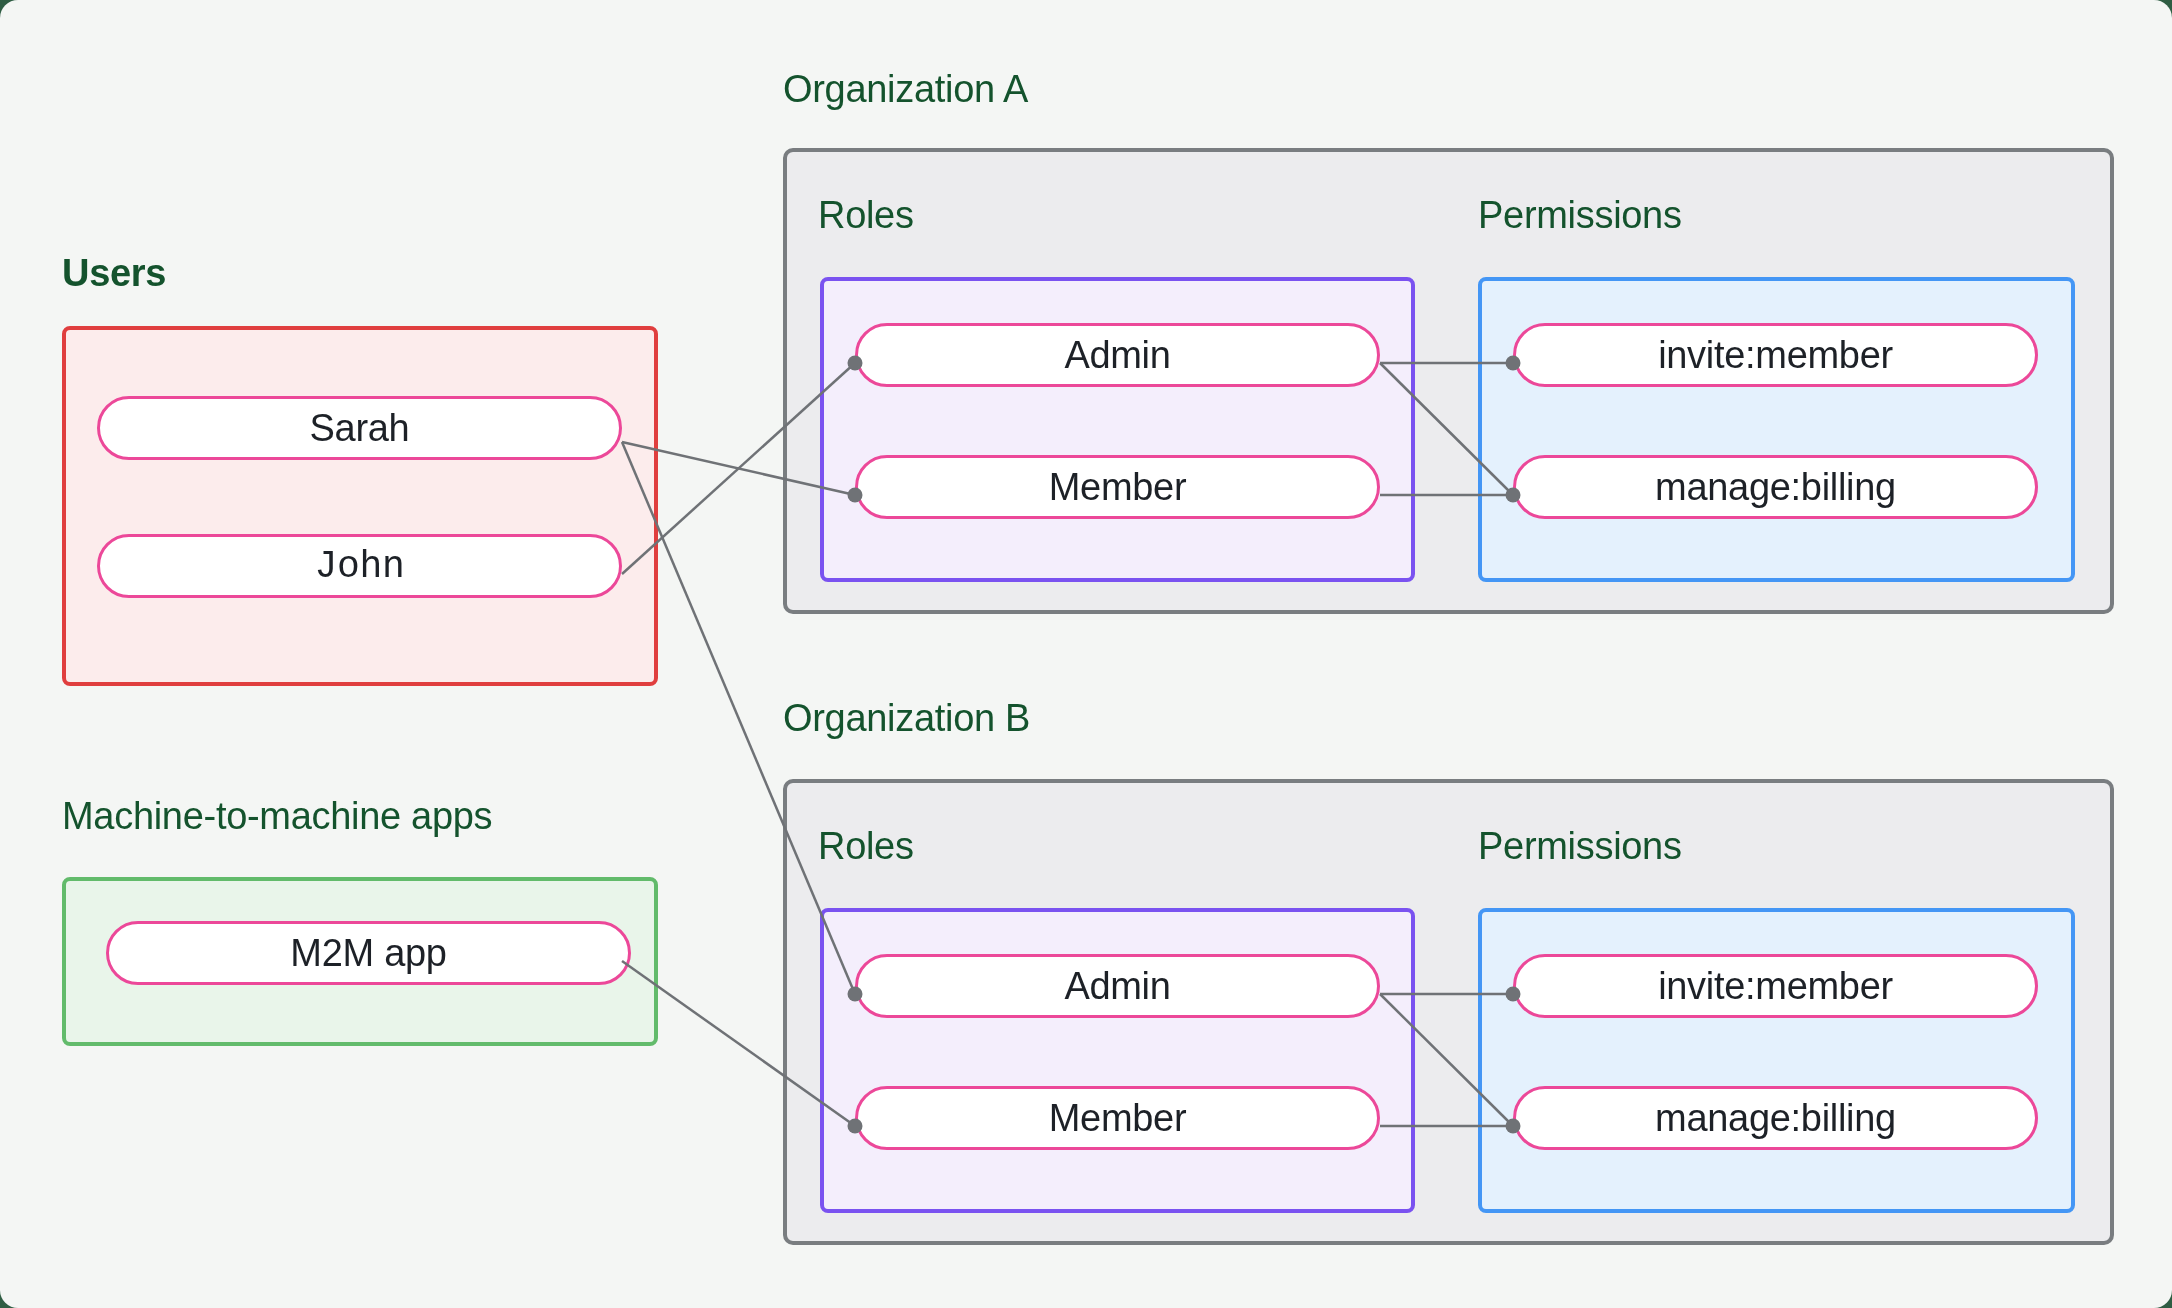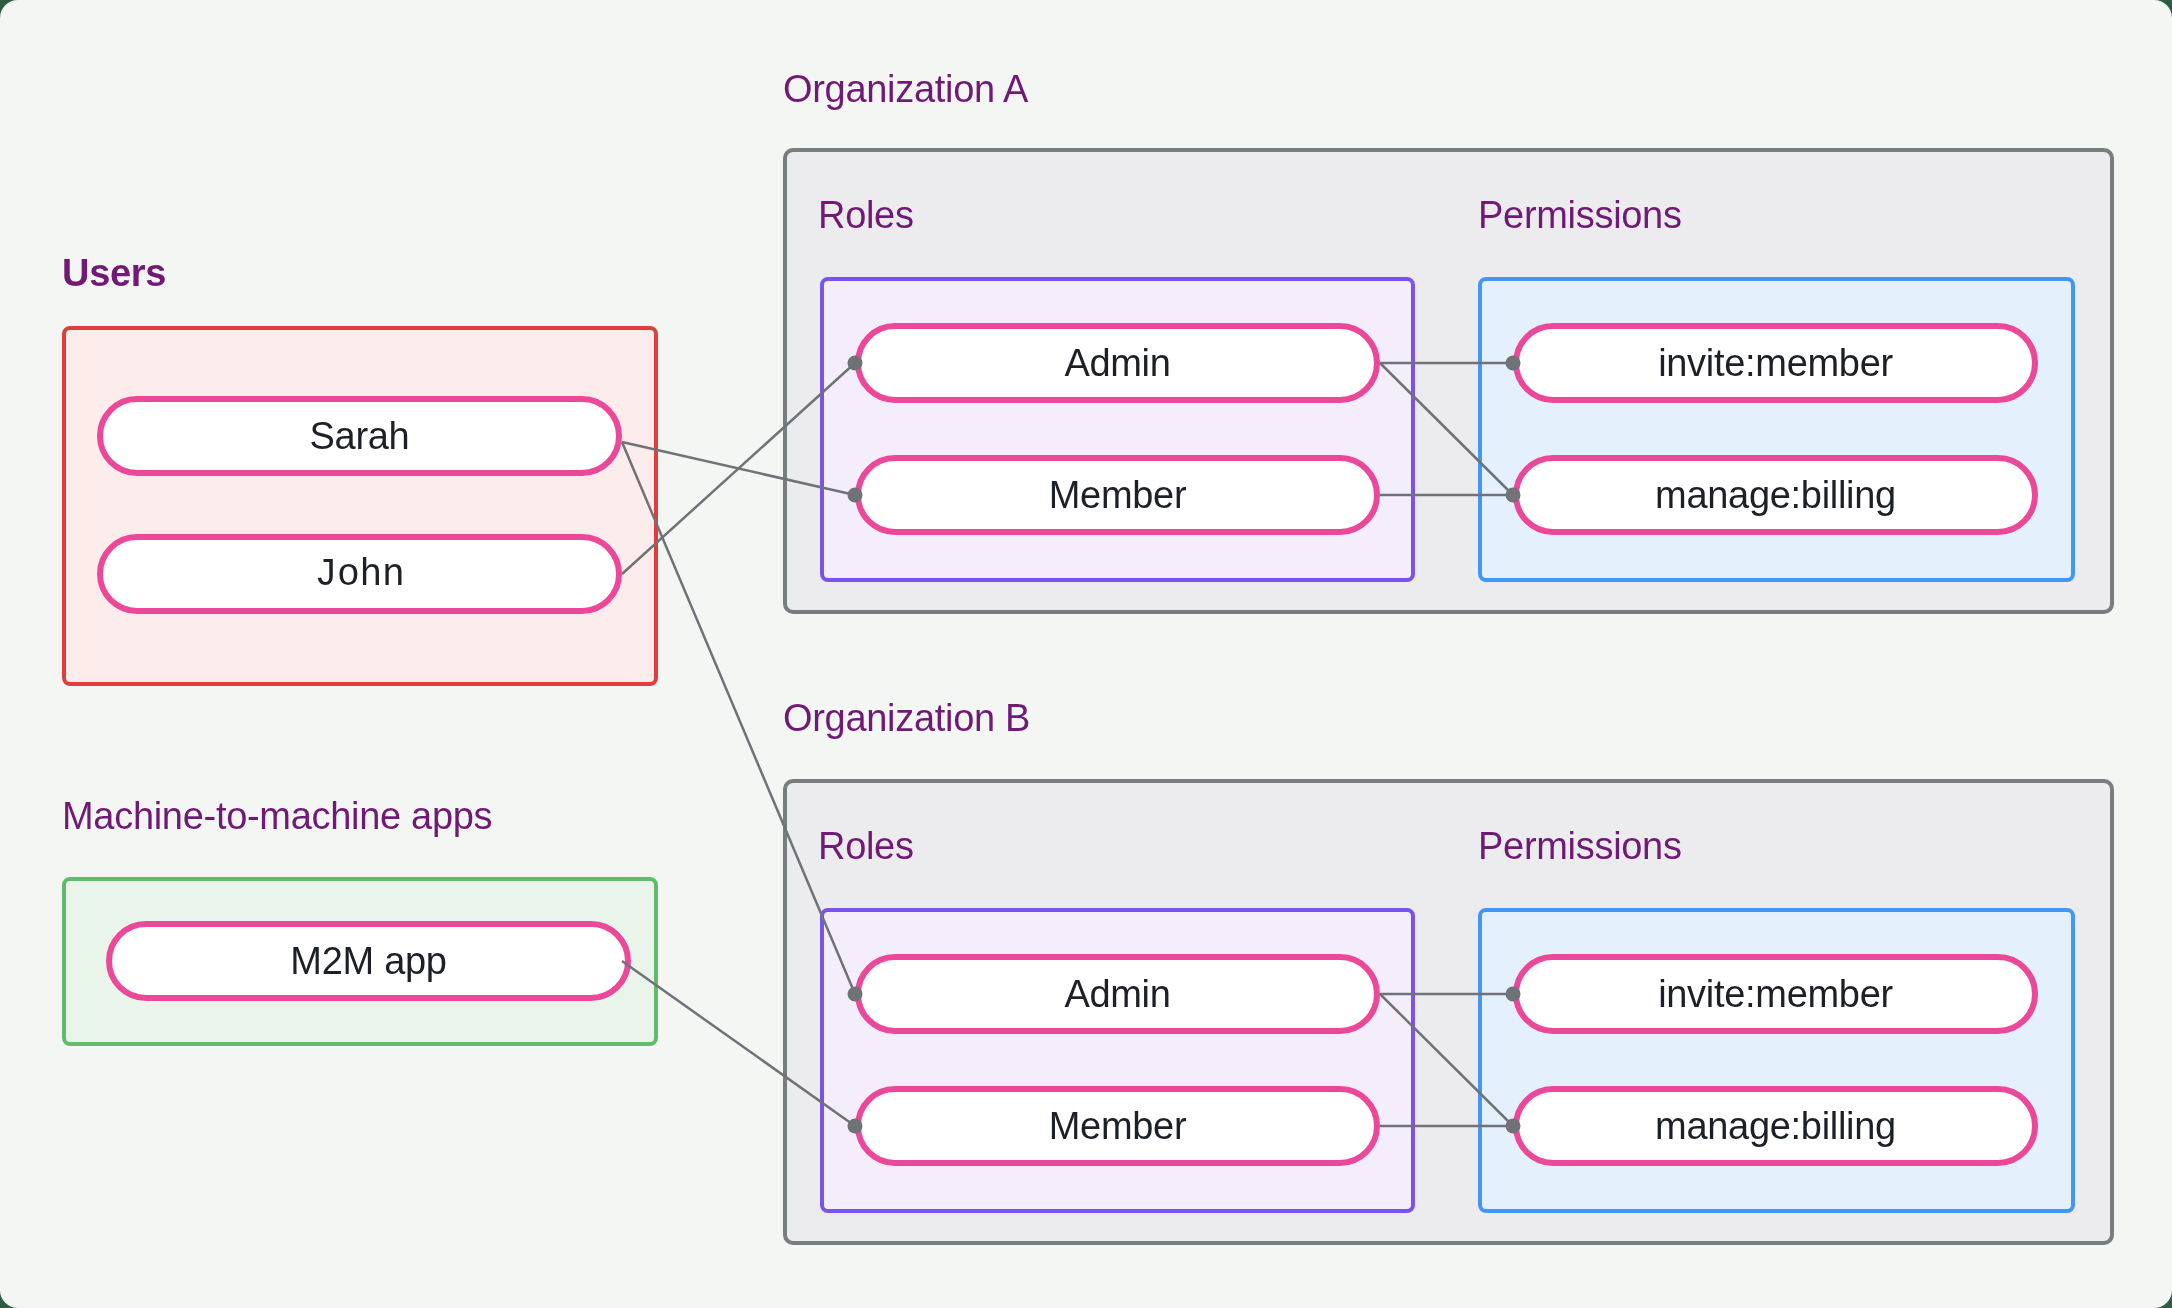--- a/index.html
+++ b/index.html
@@ -19,41 +19,41 @@
     position: absolute;
     inset: 0;
     background: #f4f6f4;
     border-radius: 18px;
     overflow: hidden;
   }
   .section-label {
     position: absolute;
     font-size: 38px;
     font-weight: 500;
-    color: #701a75;
+    color: #14532d;
     letter-spacing: -0.3px;
     white-space: nowrap;
   }
   .group-box {
     position: absolute;
     box-sizing: border-box;
     border-radius: 8px;
   }
   .users-box   { border: 4px solid #e03e3e; background: #fcecec; }
   .m2m-box     { border: 4px solid #62bb6b; background: #e9f5ea; }
   .org-box     { border: 4px solid #797d80; background: #ececee; border-radius: 10px; }
   .roles-box   { border: 4px solid #7a52f0; background: #f4eefc; }
   .perms-box   { border: 4px solid #4496f5; background: #e4f1fd; }
   .pill {
     position: absolute;
     box-sizing: border-box;
-    height: 80px;
+    height: 64px;
     width: 525px;
     background: #ffffff;
-    border: 6px solid #ec4899;
+    border: 3px solid #ec4899;
     border-radius: 40px;
     display: flex;
     align-items: center;
     justify-content: center;
   }
   .pill span {
     font-size: 38px;
     font-weight: 400;
     color: #1d2127;
     letter-spacing: -0.3px;

